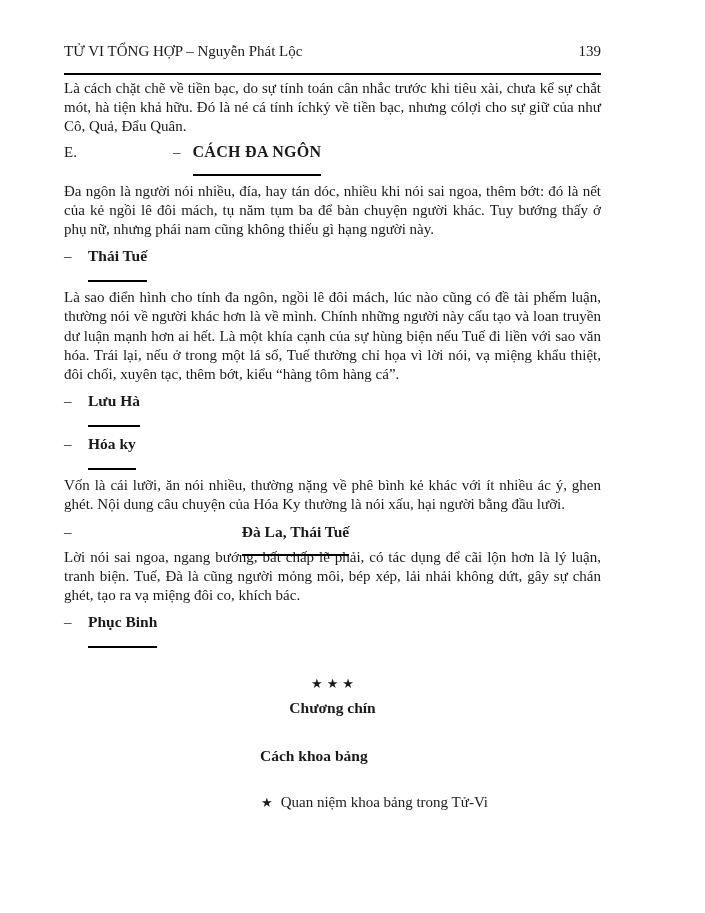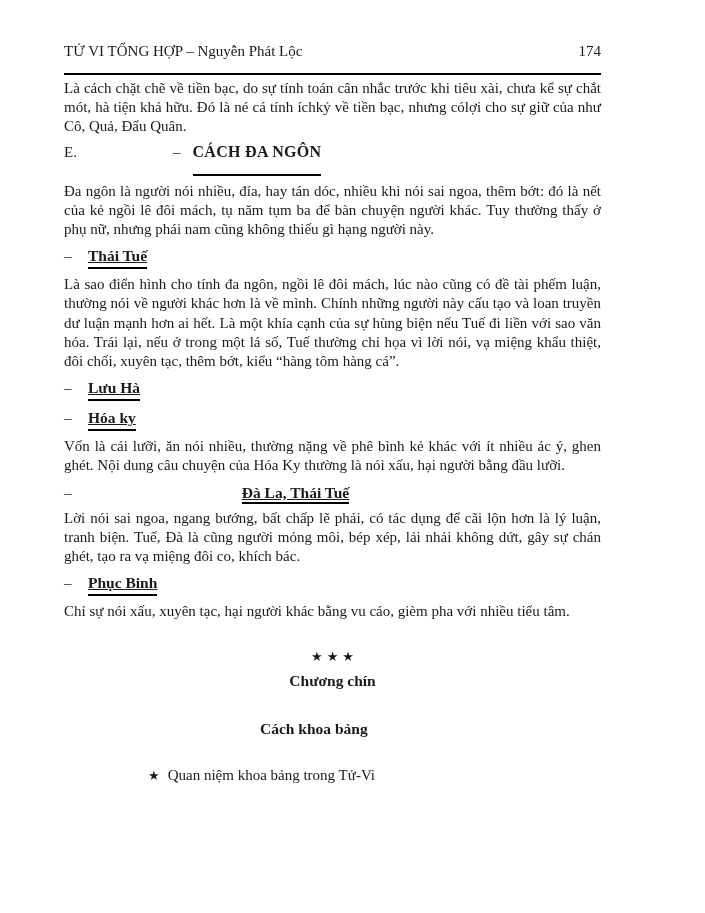--- a/index.html
+++ b/index.html
@@ -51,22 +51,21 @@
     align-items: baseline;
     margin-top: 7px;
     font-size: 15px;
     line-height: 20px;
   }
   .sub-dash { width: 24px; flex: 0 0 24px; }
   .sub-title {
     font-weight: bold;
     font-size: 15.5px;
     border-bottom: 2px solid #000;
-    padding-bottom: 1px;
-    text-decoration: underline;
+    padding-bottom: 14px;
   }
   .sub-row.centered { position: relative; display: block; }
   .sub-row.centered .sub-dash { position: absolute; left: 0; top: 0; }
   .sub-row.centered .center-wrap {
     text-align: center;
     padding-right: 74px;
   }
   .stars {
     text-align: center;
     margin-top: 28px;
@@ -87,45 +86,46 @@
     font-size: 15.5px;
     line-height: 20px;
   }
   .chapter-sub.s1 { margin-top: 28px; margin-left: 196px; }
   .chapter-sub.s2 { margin-top: 28px; margin-left: 198px; }
   .topic-line {
     margin-top: 26px;
     margin-left: 84px;
     font-size: 15px;
     line-height: 20px;
+    text-align: center;
   }
   .topic-line .star {
     font-family: "DejaVu Sans", sans-serif;
     font-size: 13px;
     margin-right: 8px;
   }
 </style>
 </head>
 <body>
 
 <div class="page">
 
   <div class="header">
     <span>TỬ VI TỔNG HỢP – Nguyễn Phát Lộc</span>
-    <span>174</span>
+    <span>139</span>
   </div>
 
   <p class="para intro">Là cách chặt chẽ về tiền bạc, do sự tính toán cân nhắc trước khi tiêu xài, chưa kể sự chắt mót, hà tiện khả hữu. Đó là né cá tính íchkỷ về tiền bạc, nhưng cólợi cho sự giữ của như Cô, Quả, Đẩu Quân.</p>
 
   <div class="e-row">
     <span class="e-label">E.</span>
     <span class="e-dash">–</span>
     <span class="e-title">CÁCH ĐA NGÔN</span>
   </div>
-  <p class="para">Đa ngôn là người nói nhiều, đía, hay tán dóc, nhiều khi nói sai ngoa, thêm bớt: đó là nết của kẻ ngồi lê đôi mách, tụ năm tụm ba để bàn chuyện người khác. Tuy thường thấy ở phụ nữ, nhưng phái nam cũng không thiếu gì hạng người này.</p>
+  <p class="para">Đa ngôn là người nói nhiều, đía, hay tán dóc, nhiều khi nói sai ngoa, thêm bớt: đó là nết của kẻ ngồi lê đôi mách, tụ năm tụm ba để bàn chuyện người khác. Tuy bướng thấy ở phụ nữ, nhưng phái nam cũng không thiếu gì hạng người này.</p>
 
   <div class="sub-row">
     <span class="sub-dash">–</span>
     <span class="sub-title">Thái Tuế</span>
   </div>
   <p class="para">Là sao điển hình cho tính đa ngôn, ngồi lê đôi mách, lúc nào cũng có đề tài phếm luận, thường nói về người khác hơn là về mình. Chính những người này cấu tạo và loan truyền dư luận mạnh hơn ai hết. Là một khía cạnh của sự hùng biện nếu Tuế đi liền với sao văn hóa. Trái lại, nếu ở trong một lá số, Tuế thường chỉ họa vì lời nói, vạ miệng khẩu thiệt, đôi chối, xuyên tạc, thêm bớt, kiểu “hàng tôm hàng cá”.</p>
 
   <div class="sub-row">
     <span class="sub-dash">–</span>
     <span class="sub-title">Lưu Hà</span>
@@ -142,21 +142,20 @@
     <div class="center-wrap">
       <span class="sub-title">Đà La, Thái Tuế</span>
     </div>
   </div>
   <p class="para">Lời nói sai ngoa, ngang bướng, bất chấp lẽ phải, có tác dụng để cãi lộn hơn là lý luận, tranh biện. Tuế, Đà là cũng người mỏng môi, bép xép, lải nhải không dứt, gây sự chán ghét, tạo ra vạ miệng đôi co, khích bác.</p>
 
   <div class="sub-row">
     <span class="sub-dash">–</span>
     <span class="sub-title">Phục Binh</span>
   </div>
-  <p class="para">Chỉ sự nói xấu, xuyên tạc, hại người khác bằng vu cáo, gièm pha với nhiều tiểu tâm.</p>
 
   <div class="stars">★★★</div>
 
   <div class="chapter-title">Chương chín</div>
 
   <div class="chapter-sub s1">Cách khoa bảng</div>
 
 
   <div class="topic-line">
     <span class="star">★</span><span>Quan niệm khoa bảng trong Tử-Vi</span>

